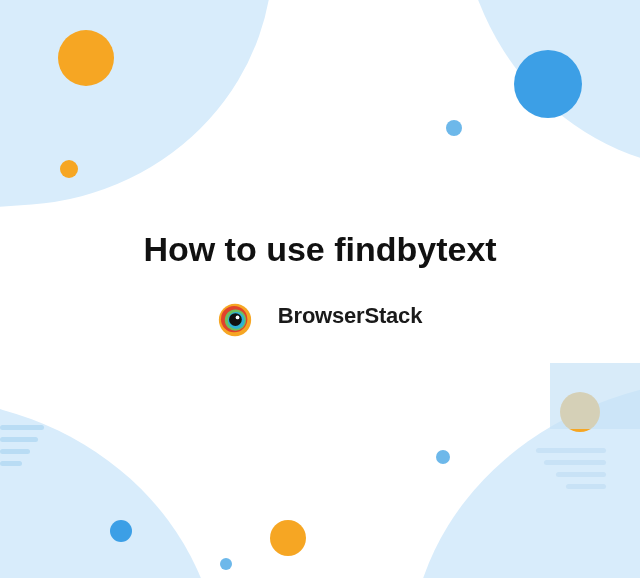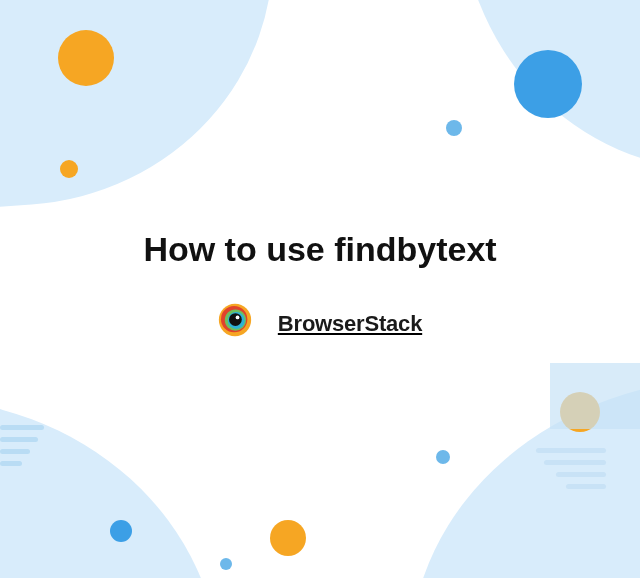--- a/index.html
+++ b/index.html
@@ -105,23 +105,22 @@
     .title {
       font-size: 34px;
       font-weight: 700;
       color: #111111;
       text-align: center;
       line-height: 1.5;
       max-width: 480px;
     }
     .brand {
       display: flex;
-      align-items: flex-end;
+      align-items: flex-start;
       gap: 26px;
-      text-decoration: underline;
     }
     .brand-name {
       font-size: 22px;
       font-weight: 600;
       color: #1a1a1a;
       letter-spacing: -0.2px;
     }
     .logo { width: 34px; height: 34px; display: block; }
   </style>
 </head>

